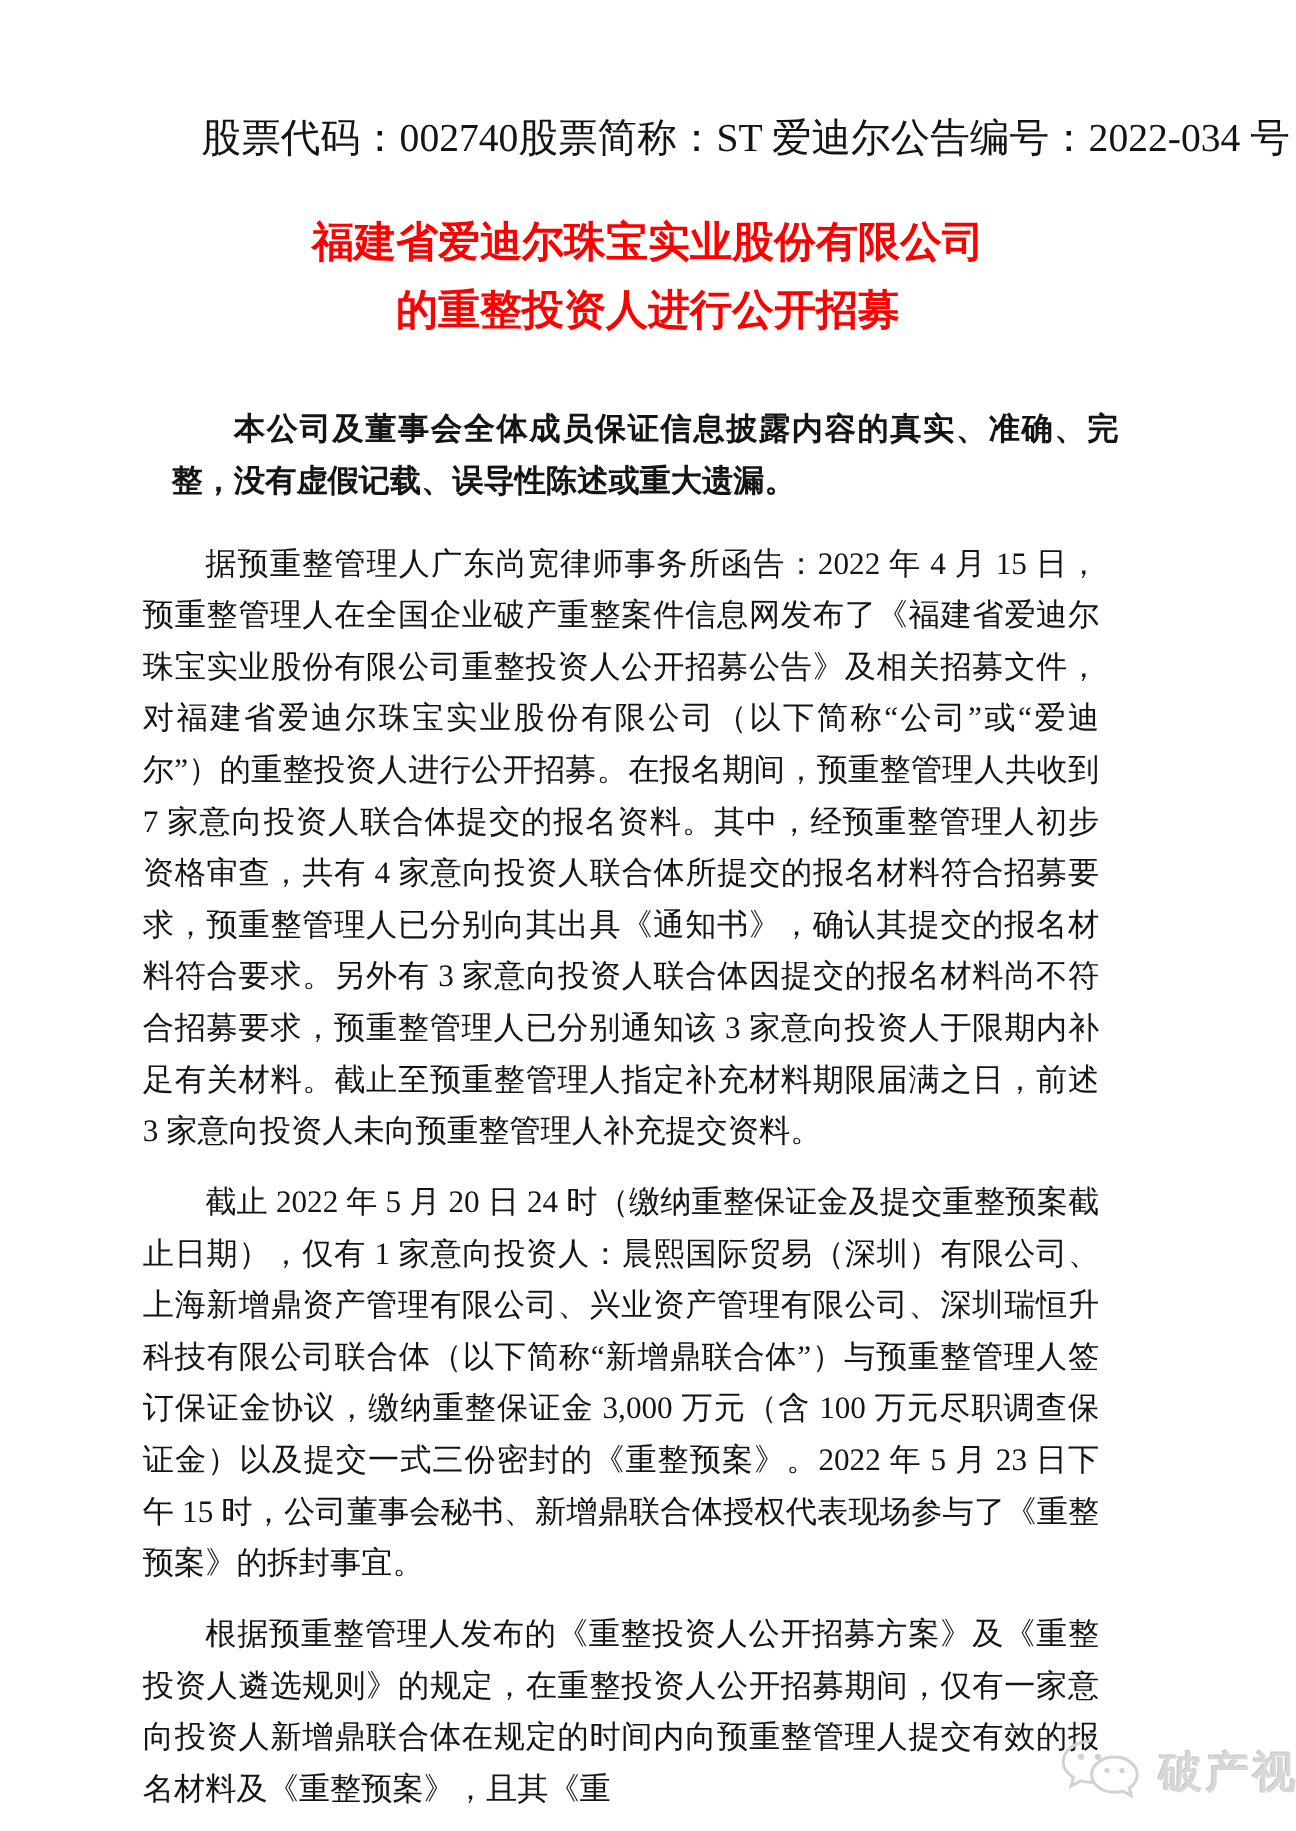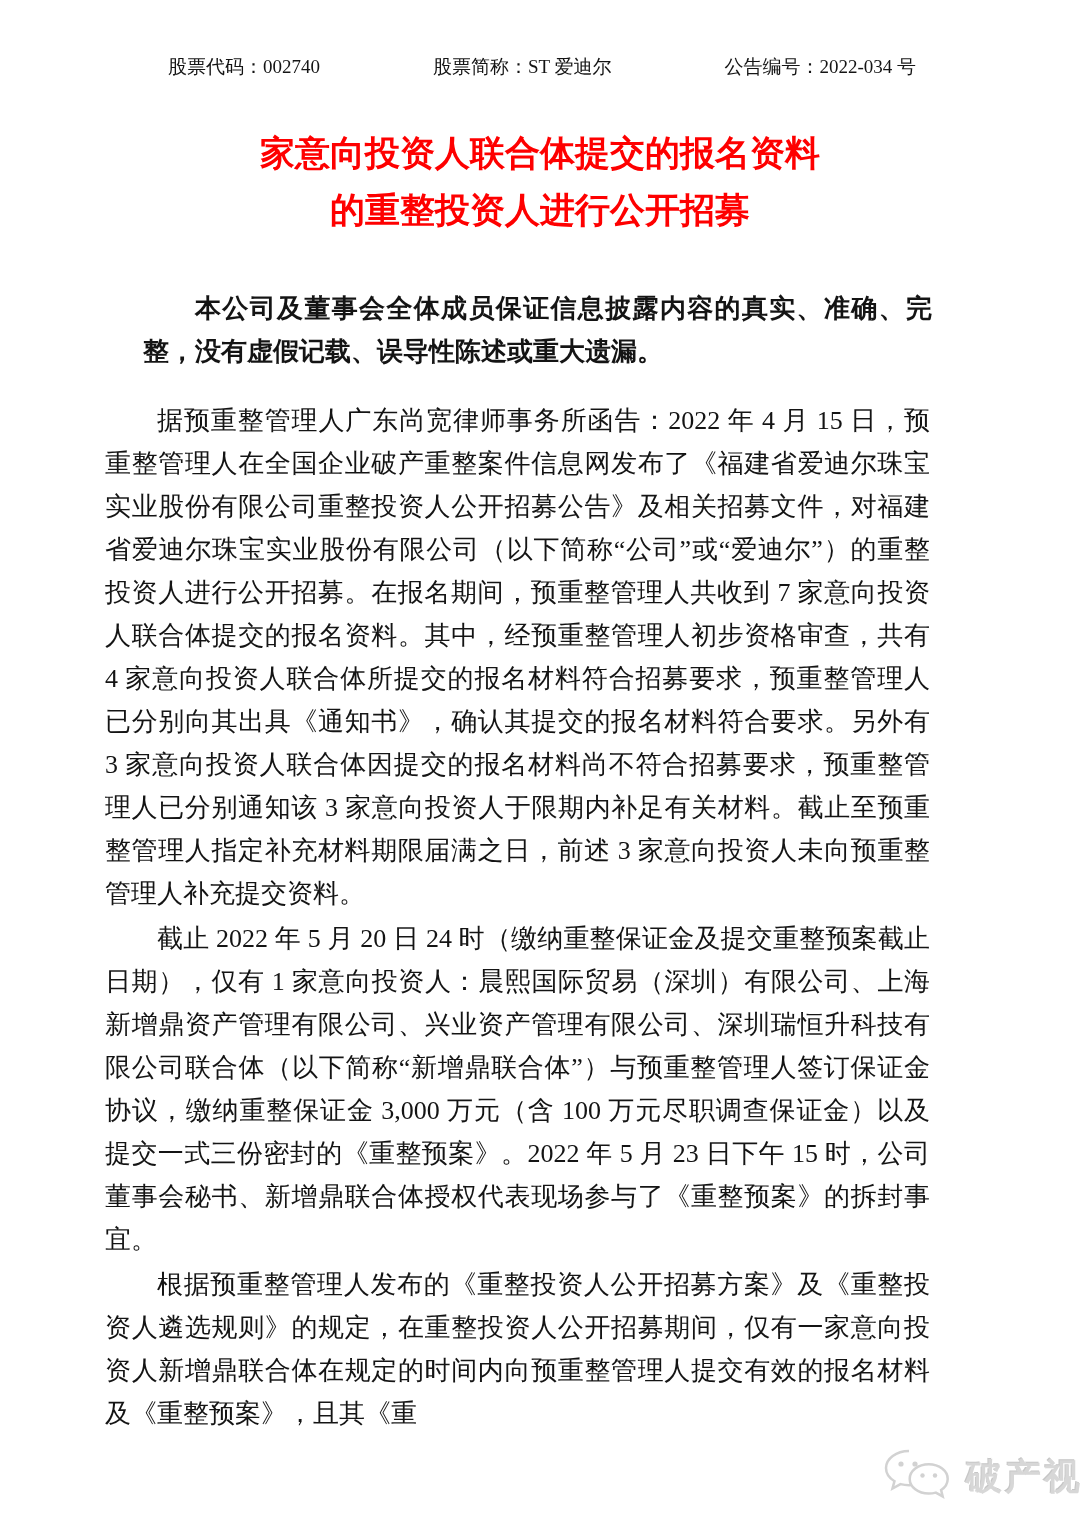--- a/index.html
+++ b/index.html
@@ -14,22 +14,22 @@
     margin: 0 auto;
     background: #ffffff;
     overflow: hidden;
     color: #141414;
     font-family: "Liberation Serif", "DejaVu Serif", serif;
   }
   .header-row {
     display: flex;
     justify-content: space-between;
     padding: 0 164px 0 168px;
-    margin-top: 52px;
-    font-size: 19px;
+    margin-top: 101px;
+    font-size: 33px;
     line-height: 30px;
     white-space: nowrap;
   }
   .title-block {
     margin-top: 42px;
     text-align: center;
   }
   .title-line {
     font-family: "Liberation Sans", "DejaVu Sans", sans-serif;
     font-weight: bold;
@@ -49,21 +49,21 @@
     font-weight: bold;
     text-indent: 2em;
     margin-left: 40px;
   }
   .section-heading {
     margin-top: 26px;
     font-weight: bold;
     text-indent: 2em;
   }
   .body-paragraph {
-    margin: 2px;
+    margin: 16px;
     text-indent: 2em;
   }
   .para-first {
     margin-top: 5px;
   }
   .watermark {
     position: absolute;
     left: 882px;
     top: 1448px;
     display: flex;
@@ -88,21 +88,21 @@
 
 <div class="page">
 
   <div class="header-row">
     <span>股票代码：002740</span>
     <span>股票简称：ST 爱迪尔</span>
     <span>公告编号：2022-034 号</span>
   </div>
 
   <div class="title-block">
-    <div class="title-line">家意向投资人联合体提交的报名资料</div>
+    <div class="title-line">福建省爱迪尔珠宝实业股份有限公司</div>
     <div class="title-line">的重整投资人进行公开招募</div>
   </div>
 
   <div class="content">
     <p class="disclaimer">本公司及董事会全体成员保证信息披露内容的真实、准确、完整，没有虚假记载、误导性陈述或重大遗漏。</p>
 
 
     <p class="body-paragraph para-first">据预重整管理人广东尚宽律师事务所函告：2022 年 4 月 15 日，预重整管理人在全国企业破产重整案件信息网发布了《福建省爱迪尔珠宝实业股份有限公司重整投资人公开招募公告》及相关招募文件，对福建省爱迪尔珠宝实业股份有限公司（以下简称“公司”或“爱迪尔”）的重整投资人进行公开招募。在报名期间，预重整管理人共收到 7 家意向投资人联合体提交的报名资料。其中，经预重整管理人初步资格审查，共有 4 家意向投资人联合体所提交的报名材料符合招募要求，预重整管理人已分别向其出具《通知书》，确认其提交的报名材料符合要求。另外有 3 家意向投资人联合体因提交的报名材料尚不符合招募要求，预重整管理人已分别通知该 3 家意向投资人于限期内补足有关材料。截止至预重整管理人指定补充材料期限届满之日，前述 3 家意向投资人未向预重整管理人补充提交资料。</p>
     <p class="body-paragraph">截止 2022 年 5 月 20 日 24 时（缴纳重整保证金及提交重整预案截止日期），仅有 1 家意向投资人：晨熙国际贸易（深圳）有限公司、上海新增鼎资产管理有限公司、兴业资产管理有限公司、深圳瑞恒升科技有限公司联合体（以下简称“新增鼎联合体”）与预重整管理人签订保证金协议，缴纳重整保证金 3,000 万元（含 100 万元尽职调查保证金）以及提交一式三份密封的《重整预案》。2022 年 5 月 23 日下午 15 时，公司董事会秘书、新增鼎联合体授权代表现场参与了《重整预案》的拆封事宜。</p>
     <p class="body-paragraph">根据预重整管理人发布的《重整投资人公开招募方案》及《重整投资人遴选规则》的规定，在重整投资人公开招募期间，仅有一家意向投资人新增鼎联合体在规定的时间内向预重整管理人提交有效的报名材料及《重整预案》，且其《重</p>

